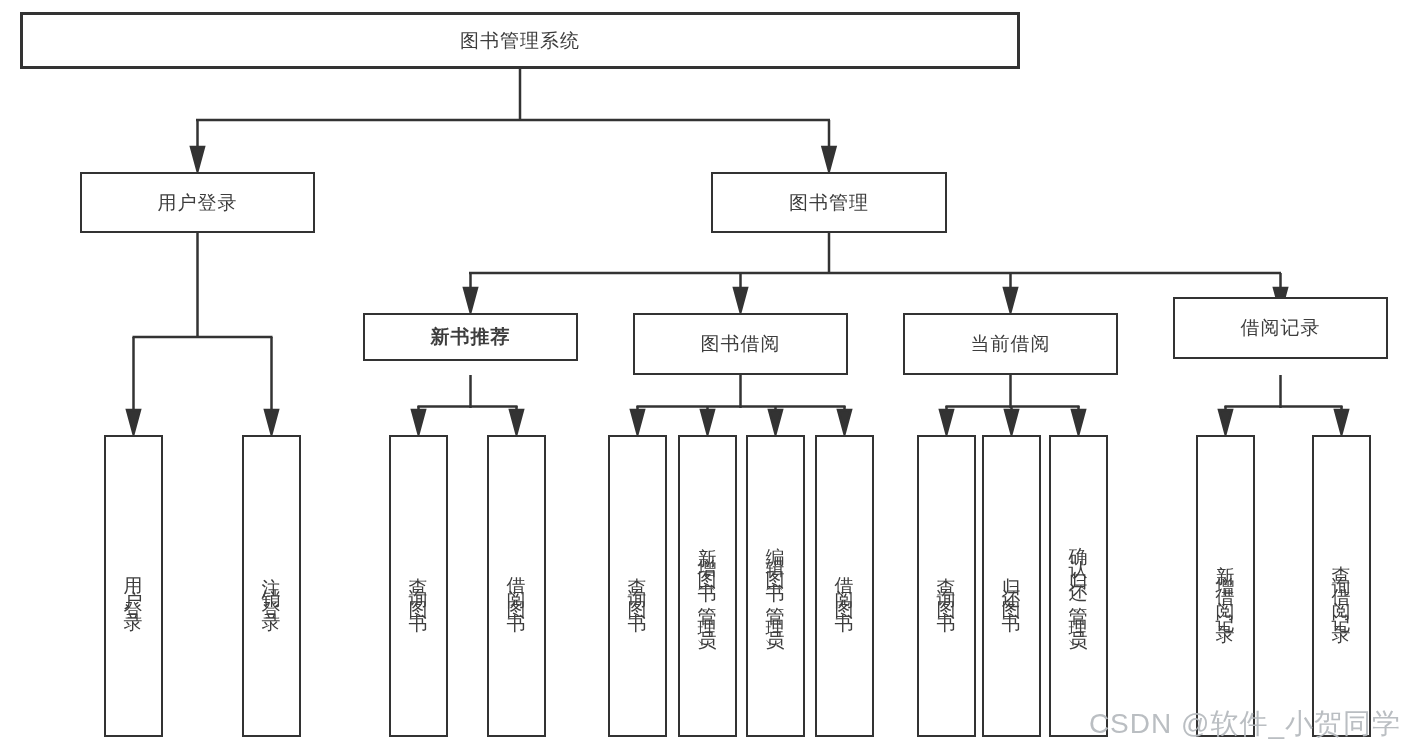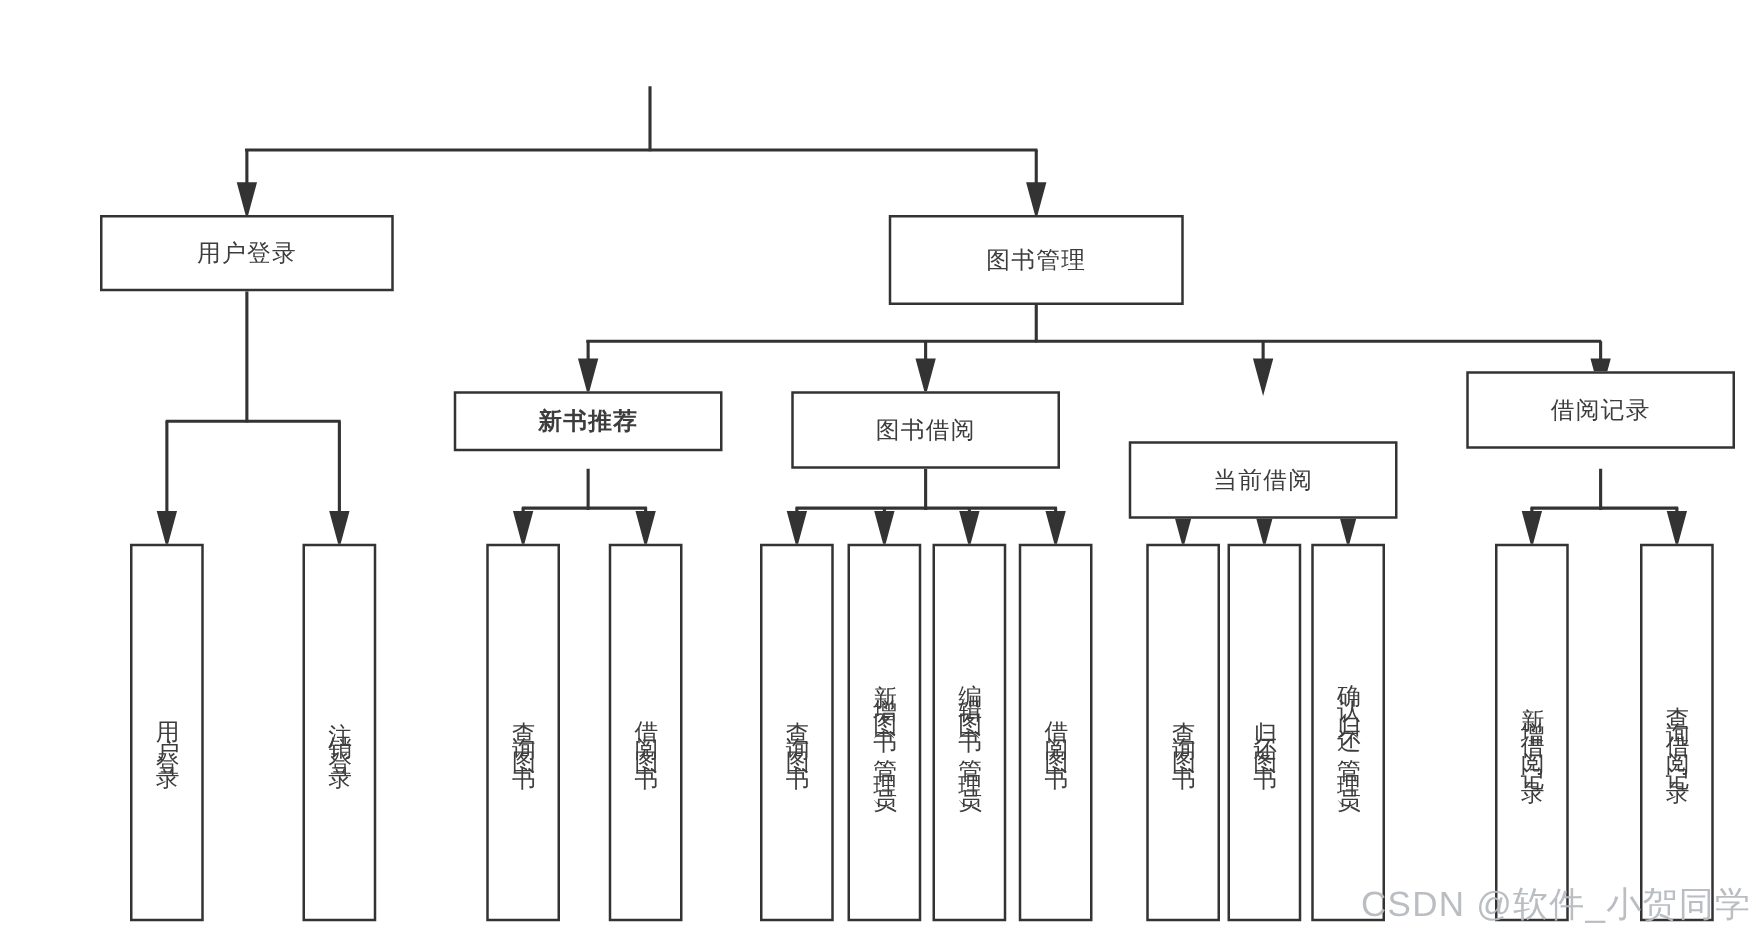--- a/index.html
+++ b/index.html
@@ -124,35 +124,38 @@
         <line x1="1280.5" y1="375" x2="1280.5" y2="408"></line>
         <line x1="1224.5" y1="406.5" x2="1342.5" y2="406.5"></line>
         <line x1="1225.5" y1="406" x2="1225.5" y2="414"></line>
         <polygon points="1219,410 1232,410 1225.5,434"></polygon>
         <line x1="1341.5" y1="406" x2="1341.5" y2="414"></line>
         <polygon points="1335,410 1348,410 1341.5,434"></polygon>
       </g>
     </g>
   </svg>
 
+  <div class="box root" style="left:20px; top:12px; width:1000px; height:57px;">
+    <span>图书管理系统</span>
+  </div>
 
   <div class="box" style="left:80px; top:172px; width:235px; height:61px;">
     <span>用户登录</span>
   </div>
-  <div class="box" style="left:711px; top:172px; width:236px; height:72px;">
+  <div class="box" style="left:711px; top:172px; width:236px; height:61px;">
     <span>图书管理</span>
   </div>
 
   <div class="box" style="left:363px; top:313px; width:215px; height:48px;font-weight:bold;">
     <span>新书推荐</span>
   </div>
   <div class="box" style="left:633px; top:313px; width:215px; height:62px;">
     <span>图书借阅</span>
   </div>
-  <div class="box" style="left:903px; top:313px; width:215px; height:62px;margin-top:40px;">
+  <div class="box" style="left:903px; top:313px; width:215px; height:62px;">
     <span>当前借阅</span>
   </div>
   <div class="box" style="left:1173px; top:297px; width:215px; height:62px;">
     <span>借阅记录</span>
   </div>
 
   <div class="box vbox" style="left:104px; top:435px; width:59px; height:302px;">
     <span>用户登录</span>
   </div>
   <div class="box vbox" style="left:242px; top:435px; width:59px; height:302px;">

